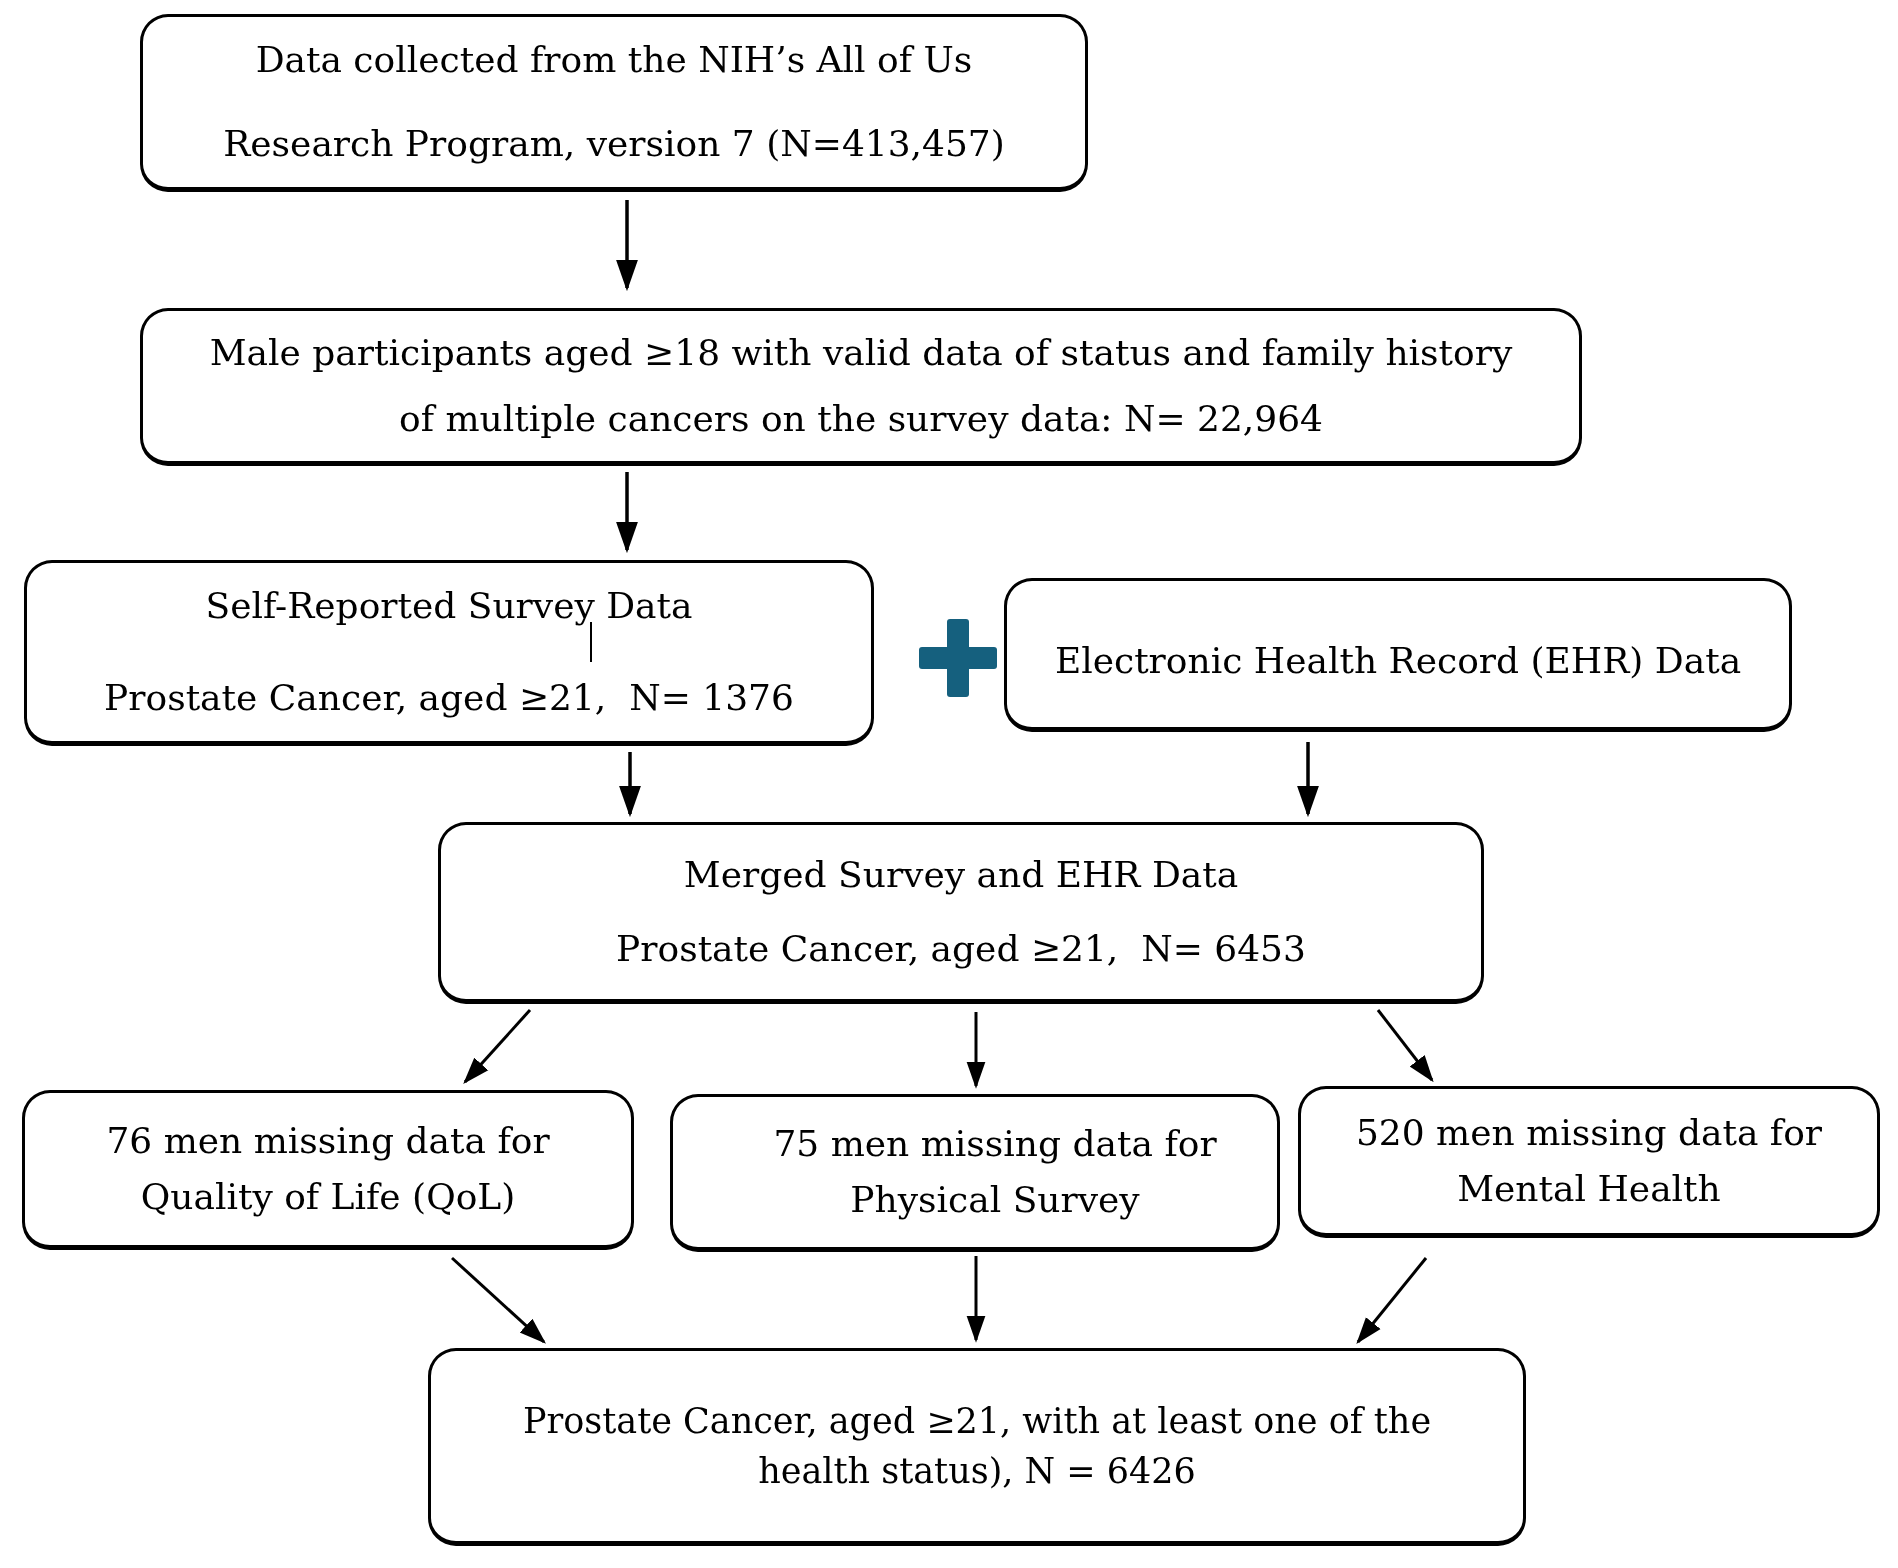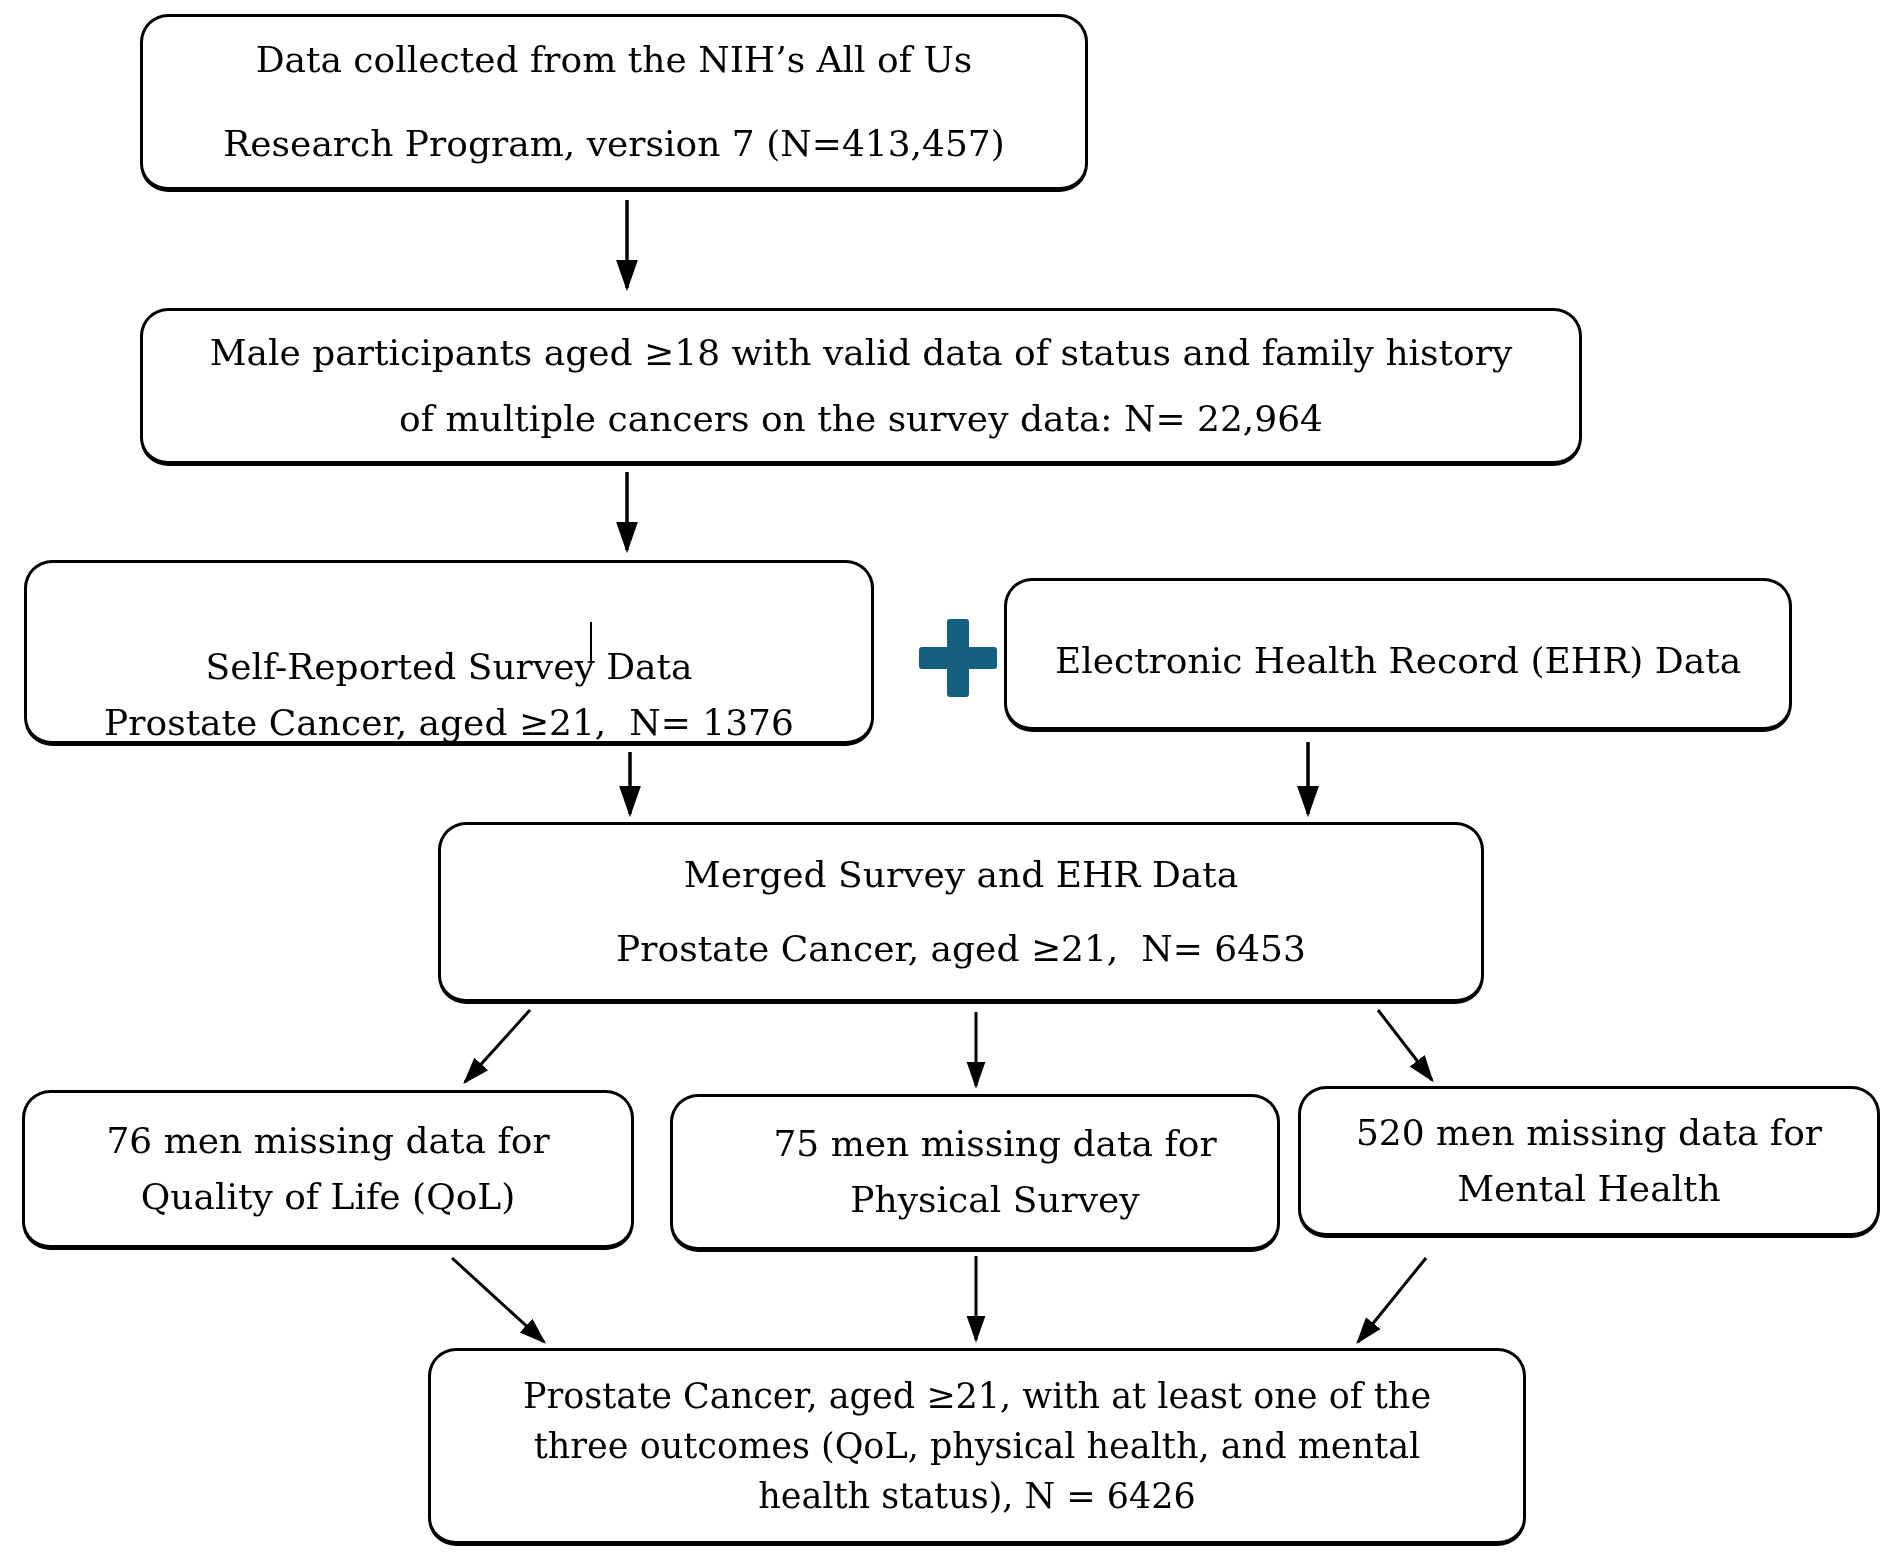--- a/index.html
+++ b/index.html
@@ -29,21 +29,21 @@
     flex-direction: column;
     align-items: center;
     justify-content: center;
     text-align: center;
     font-size: 36px;
     line-height: 1;
   }
   .ln { white-space: pre; }
   .b1 { left: 140px; top: 14px;  width: 948px;  height: 178px; gap: 48px; }
   .b2 { left: 140px; top: 308px; width: 1442px; height: 158px; gap: 30px; }
-  .b3 { left: 24px;  top: 560px; width: 850px;  height: 186px; gap: 20px; justify-content: flex-end; }
+  .b3 { left: 24px;  top: 560px; width: 850px;  height: 186px; gap: 56px; }
   .b4 { left: 1004px;top: 578px; width: 788px;  height: 154px; gap: 38px; padding-top: 14px; }
   .b5 { left: 438px; top: 822px; width: 1046px; height: 182px; gap: 38px; }
   .b6 { left: 22px;  top: 1090px; width: 612px; height: 160px; gap: 20px; }
   .b7 { left: 670px; top: 1094px; width: 610px; height: 158px; gap: 20px; padding-left: 40px; }
   .b8 { left: 1298px;top: 1086px; width: 582px; height: 152px; gap: 20px; }
   .b9 { left: 428px; top: 1348px; width: 1098px; height: 198px; gap: 15px; font-size: 35px; }
   .plus {
     position: absolute;
     left: 916px; top: 616px;
     width: 84px; height: 84px;
@@ -139,17 +139,16 @@
     <span class="ln">Physical Survey</span>
   </div>
 
   <div class="box b8">
     <span class="ln">520 men missing data for</span>
     <span class="ln">Mental Health</span>
   </div>
 
   <div class="box b9">
     <span class="ln">Prostate Cancer, aged ≥21, with at least one of the</span>
-    <span class="ln">three outcomes (QoL, physical health, and mental</span>
     <span class="ln">health status), N = 6426</span>
   </div>
 
 </div>
 
 </body></html>

